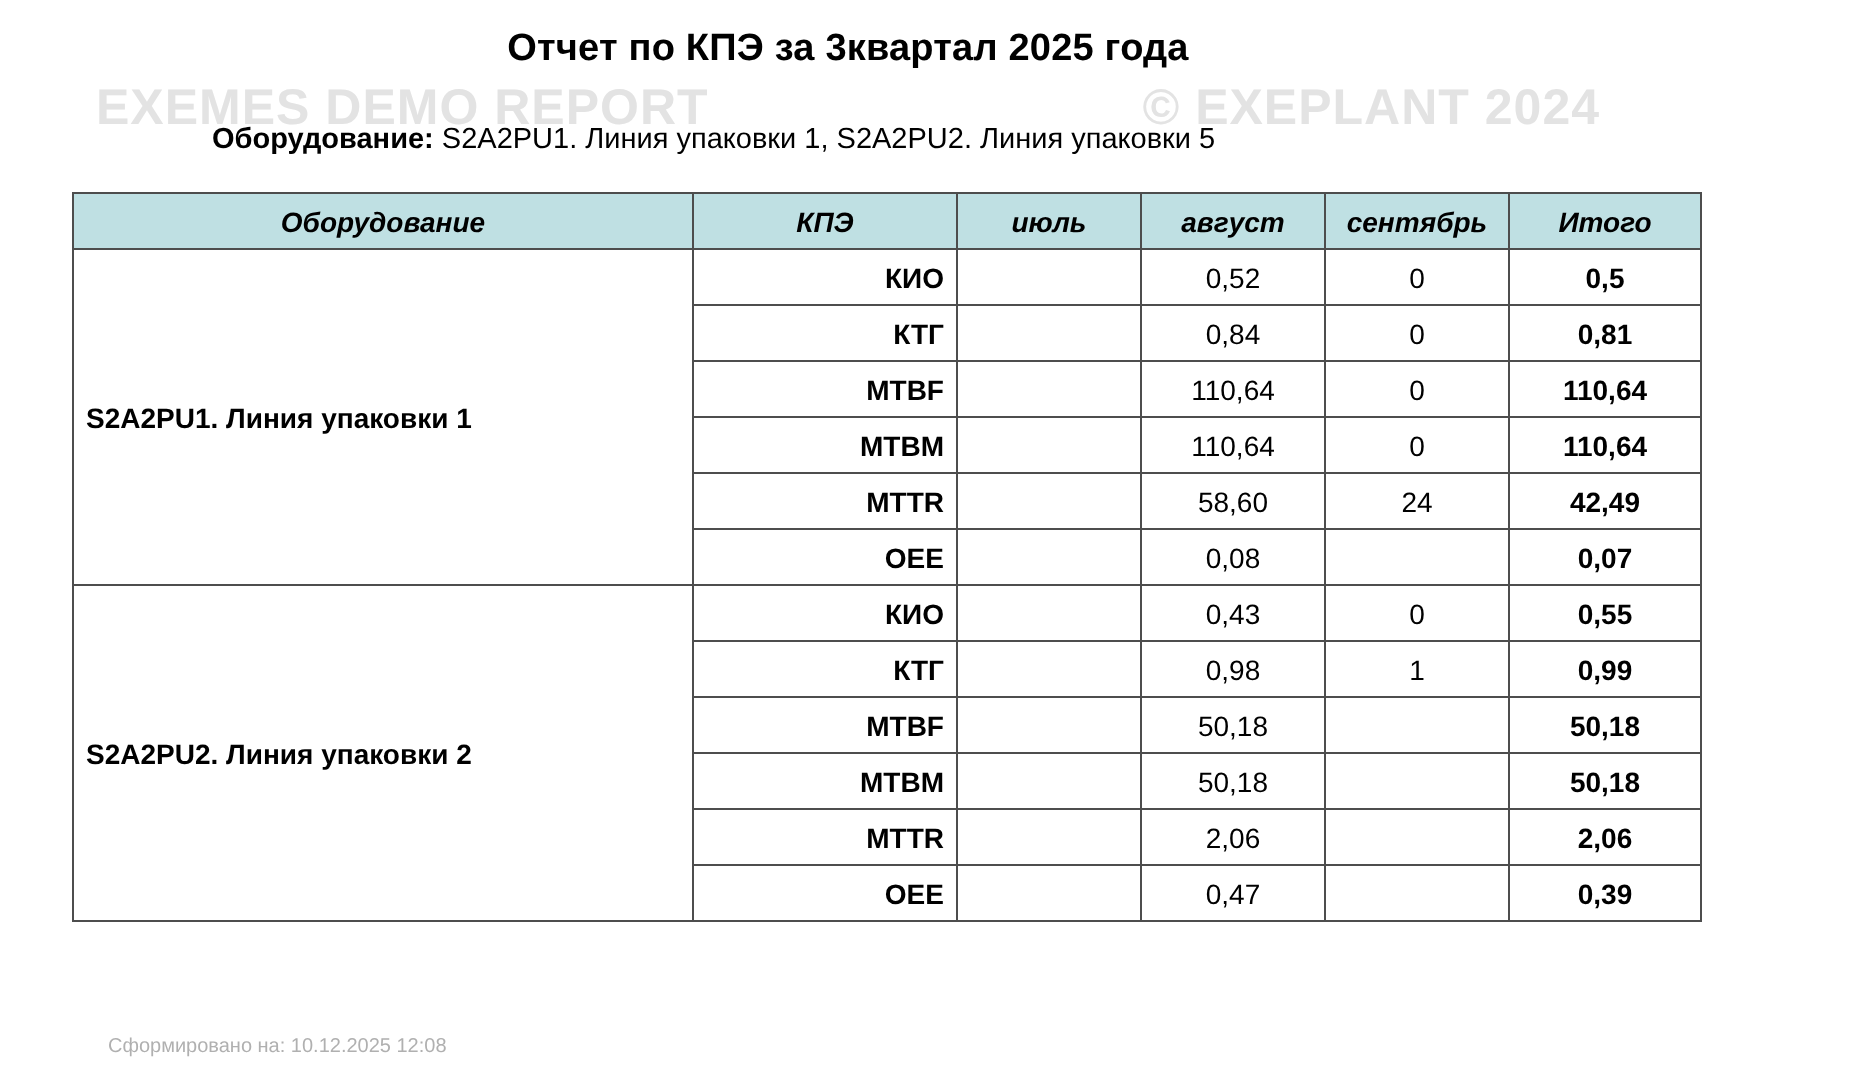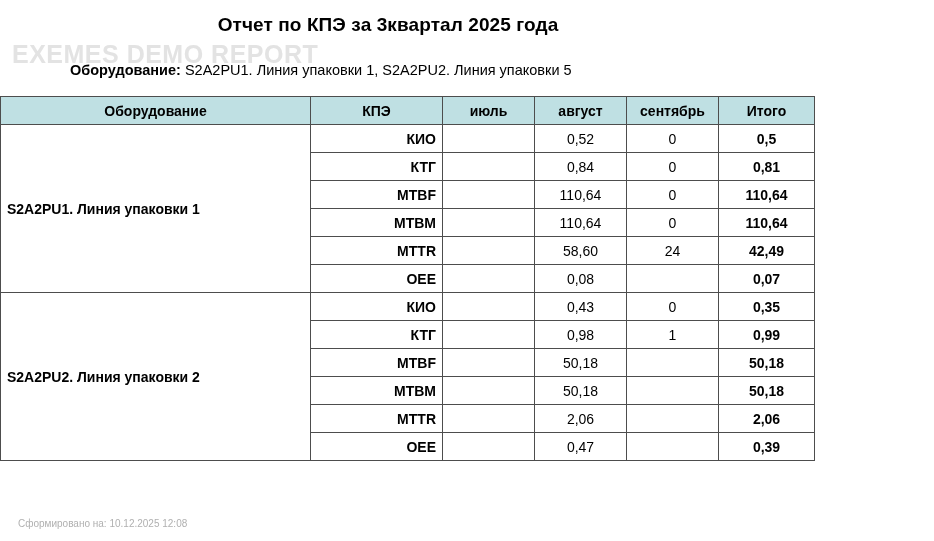--- a/index.html
+++ b/index.html
@@ -13,20 +13,21 @@
     font-family: "Liberation Sans", sans-serif;
     color: #000000;
     position: relative;
     overflow: hidden;
   }
   .page {
     position: relative;
     width: 776px;
     height: 541px;
     box-sizing: border-box;
+    margin-left: 36px;
   }
   .report-title {
     text-align: center;
     font-size: 19px;
     font-weight: bold;
     padding-top: 14px;
     letter-spacing: 0.1px;
   }
   .watermark-row {
     position: absolute;
@@ -67,20 +68,21 @@
     border: 1px solid #4d4d4d;
     font-size: 14px;
     height: 28px;
     padding: 0 6px;
     box-sizing: border-box;
   }
   table.kpi thead th {
     background: #bfe0e3;
     font-weight: bold;
     text-align: center;
+    font-style: italic;
   }
   .col-equipment { width: 310px; }
   .col-kpi { width: 132px; }
   .col-month { width: 92px; }
   .col-total { width: 96px; }
 
   td.equip-cell {
     text-align: left;
     font-weight: bold;
     font-size: 14px;
@@ -107,20 +109,21 @@
 </style>
 </head>
 <body>
 
 <div class="page">
 
   <div class="report-title">Отчет по КПЭ за 3квартал 2025 года</div>
 
   <div class="watermark-row">
     <div class="watermark">EXEMES DEMO REPORT</div>
+    <div class="watermark">© EXEPLANT 2024</div>
   </div>
 
   <div class="equipment-line">
     <span class="lbl">Оборудование:</span>
     <span class="val">S2A2PU1. Линия упаковки 1, S2A2PU2. Линия упаковки 5</span>
   </div>
 
   <table class="kpi">
     <colgroup>
       <col class="col-equipment">
@@ -185,21 +188,21 @@
         <td class="num"></td>
         <td class="total">0,07</td>
       </tr>
 
       <tr>
         <td class="equip-cell" rowspan="6">S2A2PU2. Линия упаковки 2</td>
         <td class="kpi-cell">КИО</td>
         <td class="num"></td>
         <td class="num">0,43</td>
         <td class="num">0</td>
-        <td class="total">0,35</td>
+        <td class="total">0,55</td>
       </tr>
       <tr>
         <td class="kpi-cell">КТГ</td>
         <td class="num"></td>
         <td class="num">0,98</td>
         <td class="num">1</td>
         <td class="total">0,99</td>
       </tr>
       <tr>
         <td class="kpi-cell">MTBF</td>

